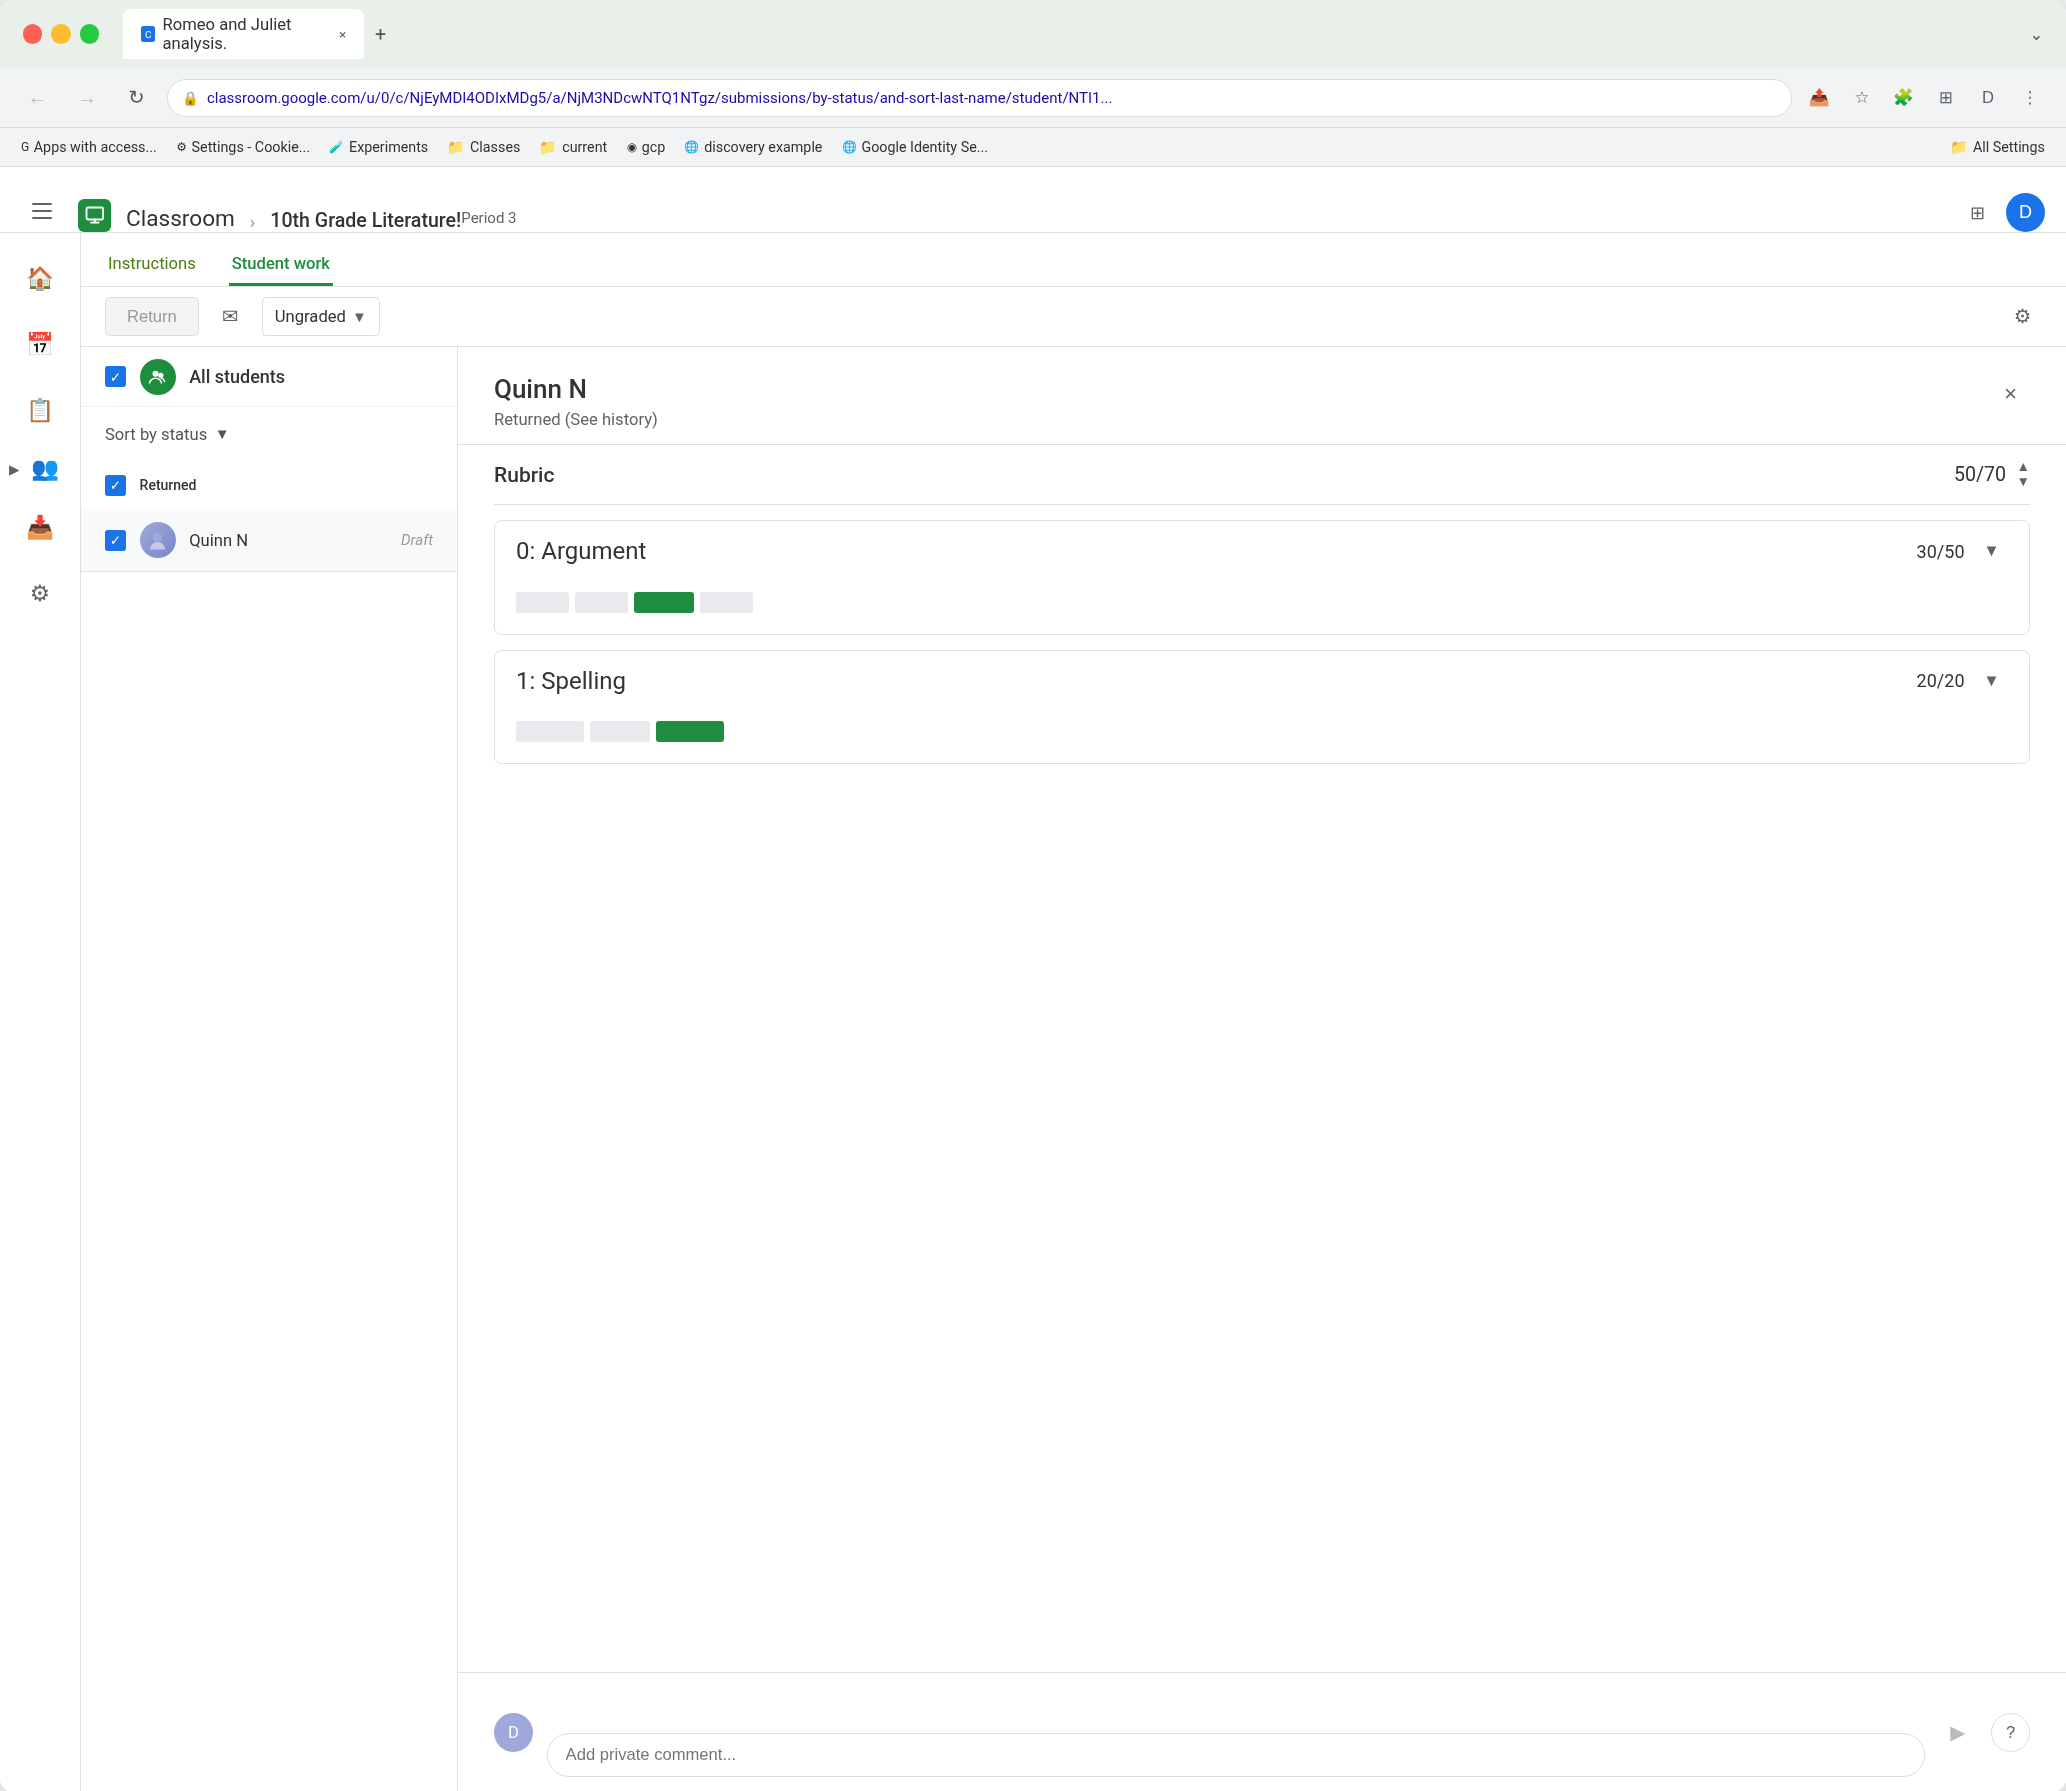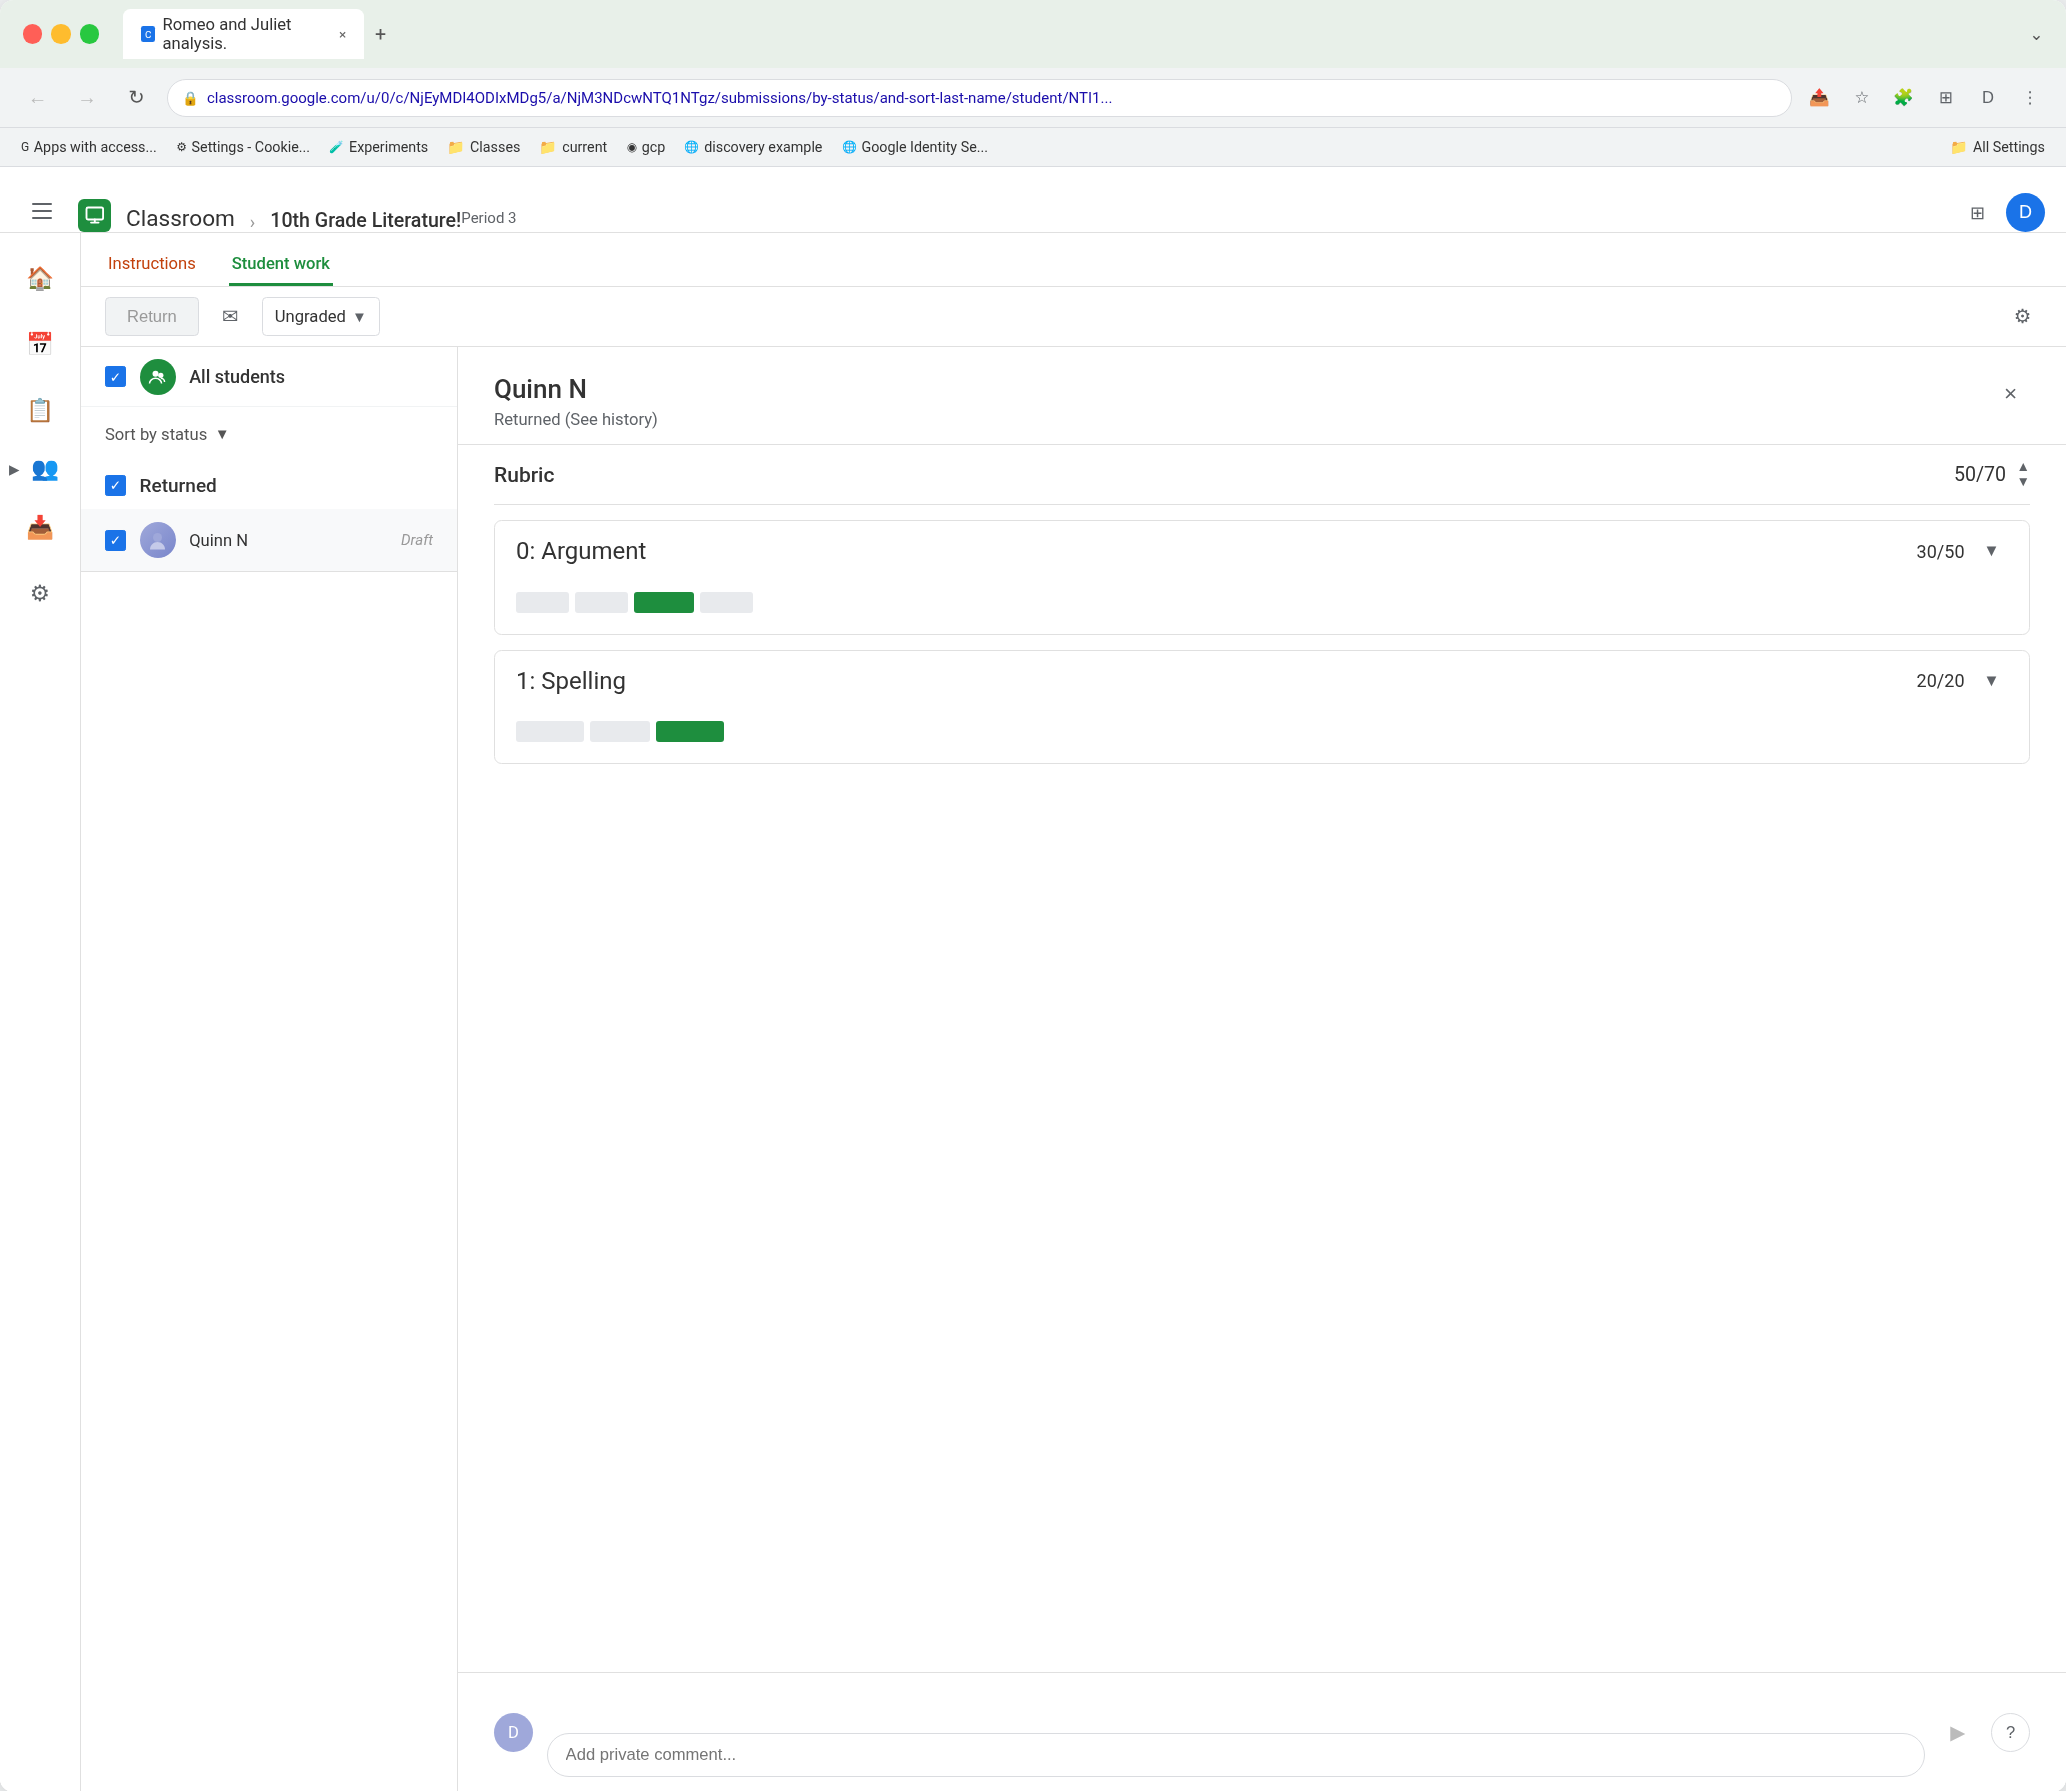--- a/index.html
+++ b/index.html
@@ -60,21 +60,21 @@
     .sidebar { width: 81px; background: #fff; border-right: 0.8px solid #e0e0e0; display: flex; flex-direction: column; align-items: center; padding-top: 15px; gap: 6px; }
     .sidebar-icon-btn { width: 60px; height: 60px; border-radius: 50%; border: none; background: transparent; cursor: pointer; display: flex; align-items: center; justify-content: center; font-size: 22.6px; color: #5f6368; }
     .sidebar-expand { display: flex; align-items: center; gap: 3px; width: 100%; justify-content: flex-start; padding-left: 9px; }
     .sidebar-expand-arrow { font-size: 13.6px; color: #5f6368; }
 
     
     .content-area { flex: 1; display: flex; flex-direction: column; overflow: hidden; }
 
     
     .tab-nav { height: 54px; display: flex; align-items: flex-end; border-bottom: 0.8px solid #e0e0e0; padding: 0 24px; gap: 30px; }
-    .tab-item { padding: 10.5px 3px; font-size: 16.6px; cursor: pointer; color: #c2410c; border-bottom: 3px solid transparent; }
+    .tab-item { padding: 10.5px 3px; font-size: 16.6px; cursor: pointer; color: #4d7c0f; border-bottom: 3px solid transparent; }
     .tab-item.active { color: #1e8e3e; border-bottom: 3px solid #1e8e3e; font-weight: 500; }
 
     
     .content-toolbar { height: 60px; display: flex; align-items: center; padding: 0 24px; gap: 12px; border-bottom: 0.8px solid #e0e0e0; }
     .return-btn { height: 39px; padding: 0 21px; border-radius: 4.5px; border: 0.8px solid #dadce0; background: #f1f3f4; color: #999; font-size: 16.6px; cursor: pointer; }
     .email-btn { width: 39px; height: 39px; border-radius: 50%; border: none; background: transparent; cursor: pointer; display: flex; align-items: center; justify-content: center; font-size: 19.6px; color: #5f6368; }
     .grade-selector { height: 39px; display: flex; align-items: center; border: 0.8px solid #dadce0; border-radius: 4.5px; padding: 0 12px; font-size: 16.6px; color: #333; cursor: pointer; gap: 6px; }
     .grade-arrow { font-size: 15px; color: #5f6368; }
     .toolbar-spacer { flex: 1; }
     .settings-btn { width: 39px; height: 39px; border-radius: 50%; border: none; background: transparent; cursor: pointer; display: flex; align-items: center; justify-content: center; font-size: 19.6px; color: #5f6368; }
@@ -85,21 +85,21 @@
     .checkbox { width: 21px; height: 21px; border: 1.5px solid #1a73e8; border-radius: 2.3px; background: #1a73e8; display: flex; align-items: center; justify-content: center; cursor: pointer; flex-shrink: 0; }
     .checkbox-check { color: #fff; font-size: 13.6px; }
     .all-students-avatar { width: 36px; height: 36px; border-radius: 50%; background: #1e8e3e; display: flex; align-items: center; justify-content: center; color: #fff; font-size: 16.6px; }
     .all-students-label { font-size: 18px; color: #333; font-weight: 500; }
 
     .sort-row { height: 54px; display: flex; align-items: center; padding: 0 24px; gap: 7.5px; }
     .sort-label { font-size: 16.6px; color: #555; }
     .sort-arrow { font-size: 15px; color: #555; }
 
     .status-section-header { height: 48px; display: flex; align-items: center; padding: 0 24px; gap: 13.6px; }
-    .status-label { font-size: 19px; color: #333; font-weight: 500; }
+    .status-label { font-size: 14px; color: #333; font-weight: 500; }
 
     .student-row { height: 63px; display: flex; align-items: center; padding: 0 24px; gap: 13.6px; background: #f8f9fa; border-bottom: 0.8px solid #e0e0e0; }
     .student-avatar { width: 36px; height: 36px; border-radius: 50%; background: #c5cae9; display: flex; align-items: center; justify-content: center; overflow: hidden; }
     .student-avatar-img { width: 100%; height: 100%; background: linear-gradient(135deg, #9fa8da, #7986cb); border-radius: 50%; display: flex; align-items: center; justify-content: center; }
     .student-name { font-size: 16.6px; color: #333; flex: 1; }
     .student-status { font-size: 15px; color: #999; font-style: italic; }
 
     
     .right-panel { flex: 1; display: flex; flex-direction: column; background: #fff; overflow: hidden; }
     .right-panel-header { padding: 27px 36px 15px 36px; display: flex; justify-content: space-between; align-items: flex-start; border-bottom: 0.8px solid #e0e0e0; }

